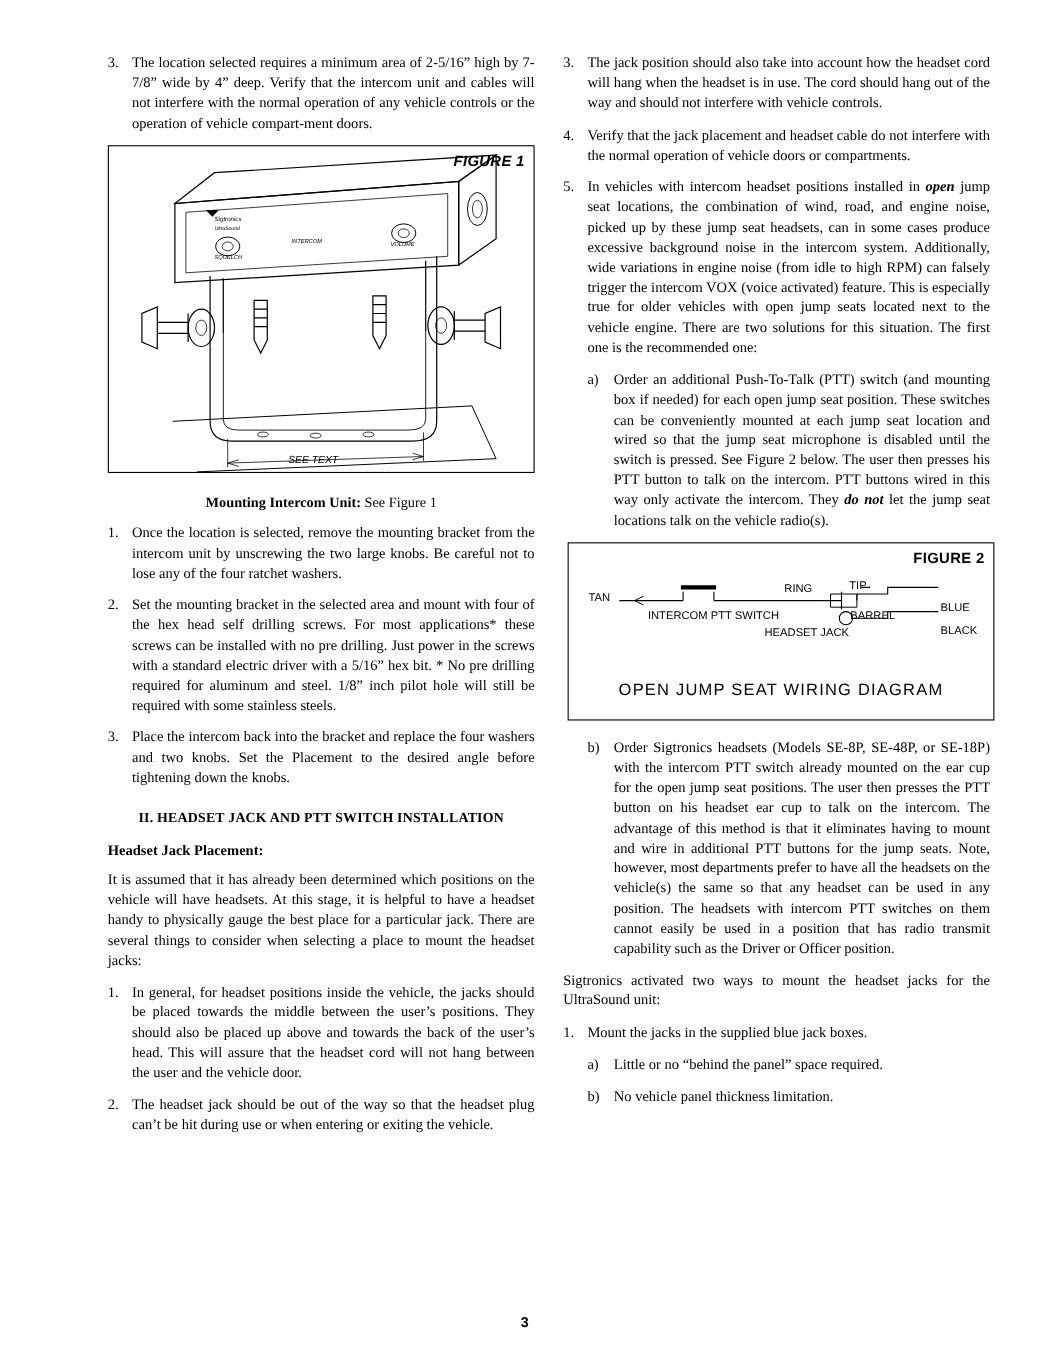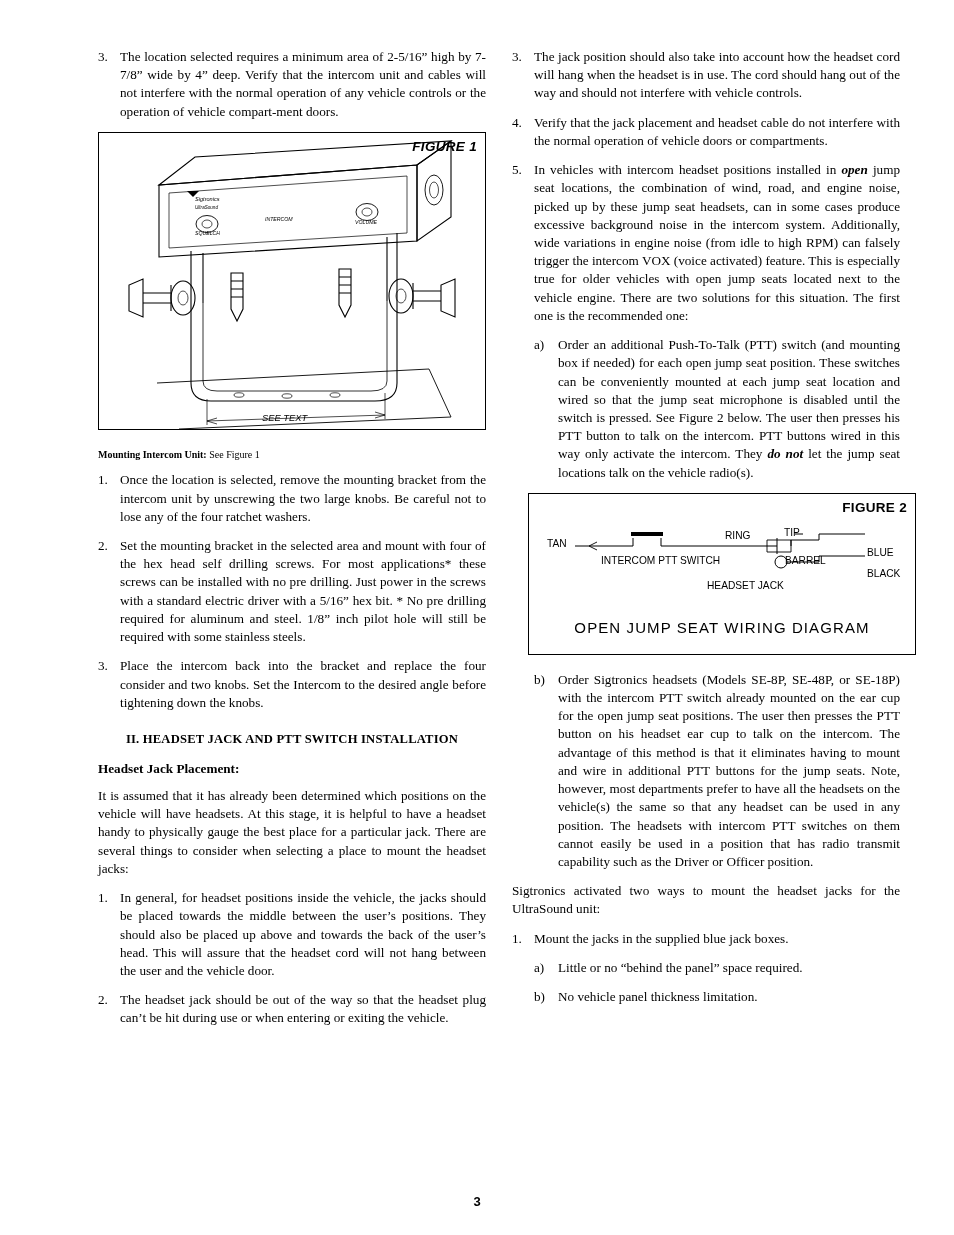--- a/index.html
+++ b/index.html
@@ -52,24 +52,25 @@
     line-height: 1.38;
     text-align: justify;
   }
   .num-item.sub .marker { width: 24px; flex: 0 0 24px; }
   .indent-block { margin-left: 22px; }
 
   b, .bold { font-weight: bold; }
   .bolditalic { font-weight: bold; font-style: italic; }
 
   h3.heading {
-    font-size: 10px;
+    font-size: 13px;
     font-weight: bold;
     margin: 0 0 10px 0;
     line-height: 1.35;
+    text-align: center;
   }
   .section-title {
     font-size: 12.6px;
     font-weight: bold;
     text-align: center;
     letter-spacing: 0.2px;
     margin: 20px 0 14px 0;
   }
   .run-head {
     font-size: 13.2px;
@@ -95,21 +96,21 @@
     font-weight: bold;
     font-size: 13.5px;
     letter-spacing: 0.3px;
   }
   #fig1-label { right: 8px; top: 6px; }
 
   
   #figure2 {
     width: 388px;
     height: 162px;
-    margin: 6px 0 16px 16px;
+    margin: 6px 0 16px 4px;
   }
   #fig2-label { right: 8px; top: 6px; }
   .fig2-caption {
     position: absolute;
     left: 0; right: 0;
     bottom: 18px;
     text-align: center;
     font-family: "Liberation Sans", sans-serif;
     font-size: 15px;
     letter-spacing: 1.1px;
@@ -226,21 +227,21 @@
       <div class="body">Once the location is selected, remove the mounting bracket from the intercom unit by unscrewing the two large knobs. Be careful not to lose any of the four ratchet washers.</div>
     </div>
 
     <div class="num-item">
       <div class="marker">2.</div>
       <div class="body">Set the mounting bracket in the selected area and mount with four of the hex head self drilling screws. For most applications* these screws can be installed with no pre drilling. Just power in the screws with a standard electric driver with a 5/16” hex bit. * No pre drilling required for aluminum and steel. 1/8” inch pilot hole will still be required with some stainless steels.</div>
     </div>
 
     <div class="num-item">
       <div class="marker">3.</div>
-      <div class="body">Place the intercom back into the bracket and replace the four consider and two knobs. Set the Intercom to the desired angle before tightening down the knobs.</div>
+      <div class="body">Place the intercom back into the bracket and replace the four washers and two knobs. Set the Placement to the desired angle before tightening down the knobs.</div>
     </div>
 
     <div class="section-title">II. HEADSET JACK AND PTT SWITCH INSTALLATION</div>
 
     <div class="run-head">Headset Jack Placement:</div>
 
     <p>It is assumed that it has already been determined which positions on the vehicle will have headsets. At this stage, it is helpful to have a headset handy to physically gauge the best place for a particular jack. There are several things to consider when selecting a place to mount the headset jacks:</p>
 
     <div class="num-item">
       <div class="marker">1.</div>
@@ -311,21 +312,21 @@
         </g>
       </svg>
 
       <div class="f2txt" style="left:18px; top:44px;">TAN</div>
       <div class="f2txt" style="left:196px; top:36px;">RING</div>
       <div class="f2txt" style="left:255px; top:33px;">TIP</div>
       <div class="f2txt" style="left:338px; top:53px;">BLUE</div>
       <div class="f2txt" style="left:338px; top:74px;">BLACK</div>
       <div class="f2txt" style="left:256px; top:61px;">BARREL</div>
       <div class="f2txt" style="left:72px; top:61px;">INTERCOM PTT SWITCH</div>
-      <div class="f2txt" style="left:178px; top:86px;">HEADSET JACK</div>
+      <div class="f2txt" style="left:178px; top:76px;">HEADSET JACK</div>
 
       <div class="fig2-caption">OPEN JUMP SEAT WIRING DIAGRAM</div>
     </div>
 
     <div class="indent-block">
       <div class="num-item sub">
         <div class="marker">b)</div>
         <div class="body">Order Sigtronics headsets (Models SE-8P, SE-48P, or SE-18P) with the intercom PTT switch already mounted on the ear cup for the open jump seat positions. The user then presses the PTT button on his headset ear cup to talk on the intercom. The advantage of this method is that it eliminates having to mount and wire in additional PTT buttons for the jump seats. Note, however, most departments prefer to have all the headsets on the vehicle(s) the same so that any headset can be used in any position. The headsets with intercom PTT switches on them cannot easily be used in a position that has radio transmit capability such as the Driver or Officer position.</div>
       </div>
     </div>

